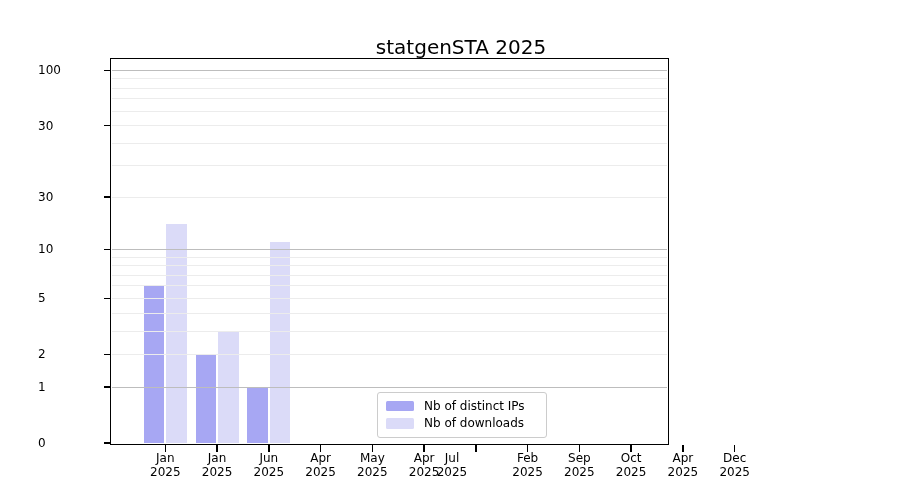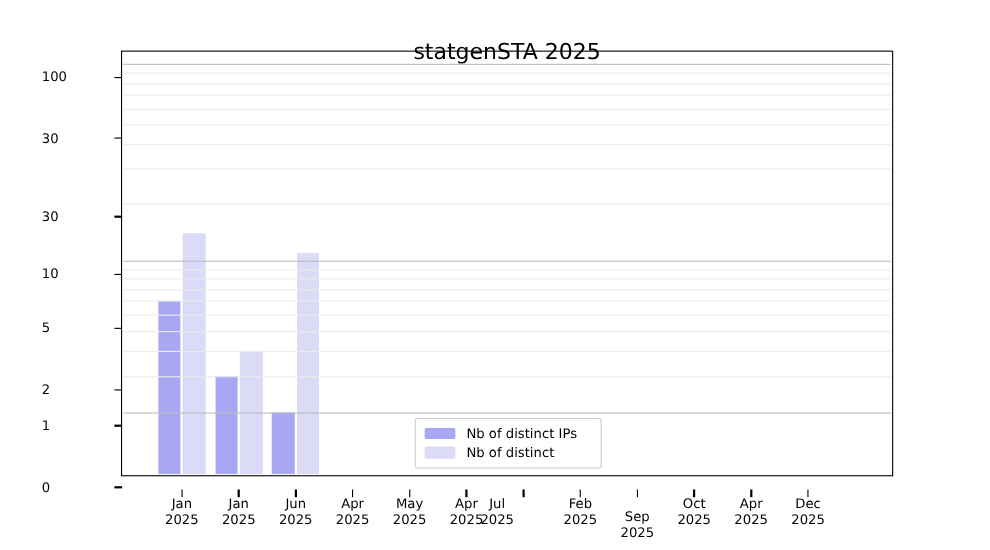--- a/index.html
+++ b/index.html
@@ -4,21 +4,21 @@
 <style>
   :root{
     --bg:#ffffff; --axis:#000000; --text:#000000;
     --grid-minor:#ececec; --grid-major:#bdbdbd; --legend-border:#cccccc;
   }
   *{margin:0;padding:0;box-sizing:content-box;}
   body{background:#fff;font-family:"DejaVu Sans","Liberation Sans",sans-serif;}
   #canvas{position:relative;width:900px;height:500px;background:var(--bg);overflow:hidden;}
   #chart-title{position:absolute;left:112px;top:35px;width:698px;text-align:center;
     font-size:20px;color:var(--text);}
-  #plot{position:absolute;left:112px;top:48px;width:698px;height:383px;border-radius:13px;}
+  #plot{position:absolute;left:112px;top:60px;width:555px;height:383px;border-radius:13px;}
   #spines{position:absolute;left:-1.6px;top:-1.6px;right:-1.6px;bottom:-1.6px;
     border:1.6px solid var(--axis);z-index:4;pointer-events:none;}
   .bar{position:absolute;z-index:1;}
   .grid{position:absolute;left:0;width:100%;height:1px;z-index:2;}
   .grid.minor{background:var(--grid-minor);}
   .grid.major{background:var(--grid-major);}
   .ytick{position:absolute;width:7px;height:1.6px;background:var(--axis);}
   .xtick{position:absolute;width:1.6px;height:6.5px;background:var(--axis);}
   .ylabel{position:absolute;left:38px;width:64px;text-align:left;font-size:12px;
     line-height:16px;color:var(--text);}
@@ -40,21 +40,21 @@
   <div id="plot">
     <div id="spines"></div>
 
     <div id="legend">
       <div class="lg-row">
         <span class="swatch" id="sw0" style="background: rgb(167, 167, 243);"></span>
         <span class="lg-label">Nb of distinct IPs</span>
       </div>
       <div class="lg-row">
         <span class="swatch" id="sw1" style="background: rgb(219, 219, 248);"></span>
-        <span class="lg-label">Nb of distinct</span>
+        <span class="lg-label">Nb of downloads</span>
       </div>
     </div>
   <div class="bar" title="Nb of distinct IPs: 6" style="left: 31.8px; top: 225.931px; width: 20.5px; height: 157.069px; background: rgb(167, 167, 243);"></div>
       <div class="bar" title="Nb of distinct IPs: 2" style="left: 83.56px; top: 294.323px; width: 20.5px; height: 88.6775px; background: rgb(167, 167, 243);"></div>
       <div class="bar" title="Nb of distinct IPs: 1" style="left: 135.32px; top: 327.051px; width: 20.5px; height: 55.9492px; background: rgb(167, 167, 243);"></div>
       <div class="bar" title="Nb of downloads: 14" style="left: 54.3px; top: 164.412px; width: 20.5px; height: 218.588px; background: rgb(219, 219, 248);"></div>
       <div class="bar" title="Nb of downloads: 3" style="left: 106.06px; top: 271.102px; width: 20.5px; height: 111.898px; background: rgb(219, 219, 248);"></div>
       <div class="bar" title="Nb of downloads: 11" style="left: 157.82px; top: 182.424px; width: 20.5px; height: 200.576px; background: rgb(219, 219, 248);"></div>
       <div class="grid minor" style="top: 293.823px;"></div>
       <div class="grid minor" style="top: 270.602px;"></div>
@@ -110,21 +110,21 @@
     <div class="xtick" style="left: 423.3px; top: 445px;"></div>
     <div class="xlabel" style="left: 392.1px; top: 452px;">Apr
 2025</div>
     <div class="xtick" style="left: 475.06px; top: 445px;"></div>
     <div class="xlabel" style="left: 420px; top: 452px;">Jul
 2025</div>
     <div class="xtick" style="left: 526.82px; top: 445px;"></div>
     <div class="xlabel" style="left: 495.62px; top: 452px;">Feb
 2025</div>
     <div class="xtick" style="left: 578.58px; top: 445px;"></div>
-    <div class="xlabel" style="left: 547.38px; top: 452px; margin-top: 12px;">Sep
+    <div class="xlabel" style="left: 547.38px; top: 452px;">Sep
 2025</div>
     <div class="xtick" style="left: 630.34px; top: 445px;"></div>
     <div class="xlabel" style="left: 599.14px; top: 452px;">Oct
 2025</div>
     <div class="xtick" style="left: 682.1px; top: 445px;"></div>
     <div class="xlabel" style="left: 650.9px; top: 452px;">Apr
 2025</div>
     <div class="xtick" style="left: 733.86px; top: 445px;"></div>
     <div class="xlabel" style="left: 702.66px; top: 452px;">Dec
 2025</div>

